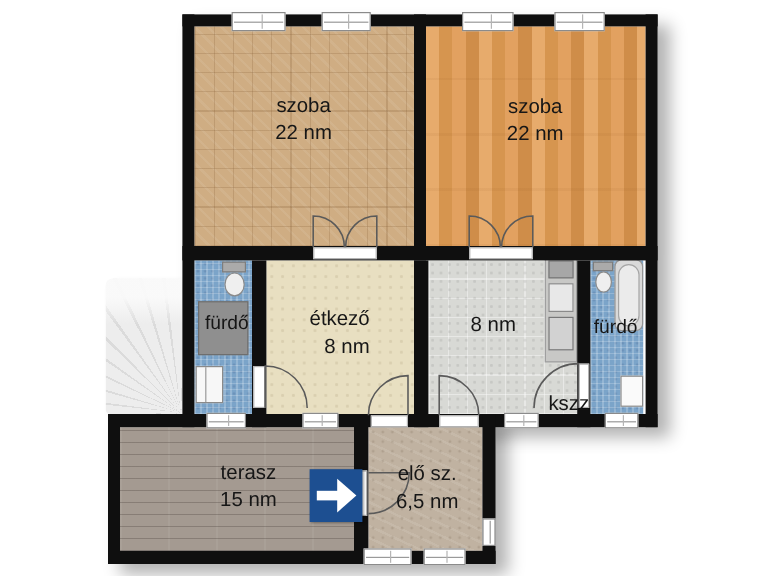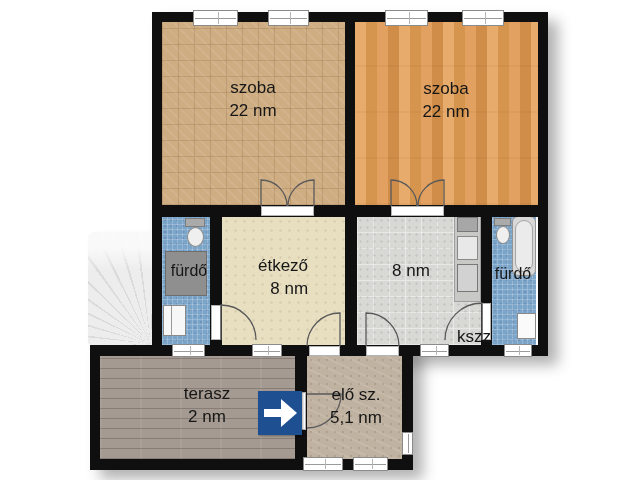--- a/index.html
+++ b/index.html
@@ -198,20 +198,20 @@
     <span>fürdő</span>
   </div>
   <div class="abs room-label small" style="left:513px;top:273px;">
     <span>fürdő</span>
   </div>
   <div class="abs room-label" style="left:452px;top:336px;margin-left:22px;">
     <span>kszz</span>
   </div>
   <div class="abs room-label" style="left:207px;top:405px;">
     <span>terasz</span>
-    <span>2 nm</span>
+    <span>15 nm</span>
   </div>
   <div class="abs room-label" style="left:356px;top:406px;">
     <span>elő sz.</span>
-    <span>5,1 nm</span>
+    <span>6,5 nm</span>
   </div>
 
 </div>
 
 </body></html>

